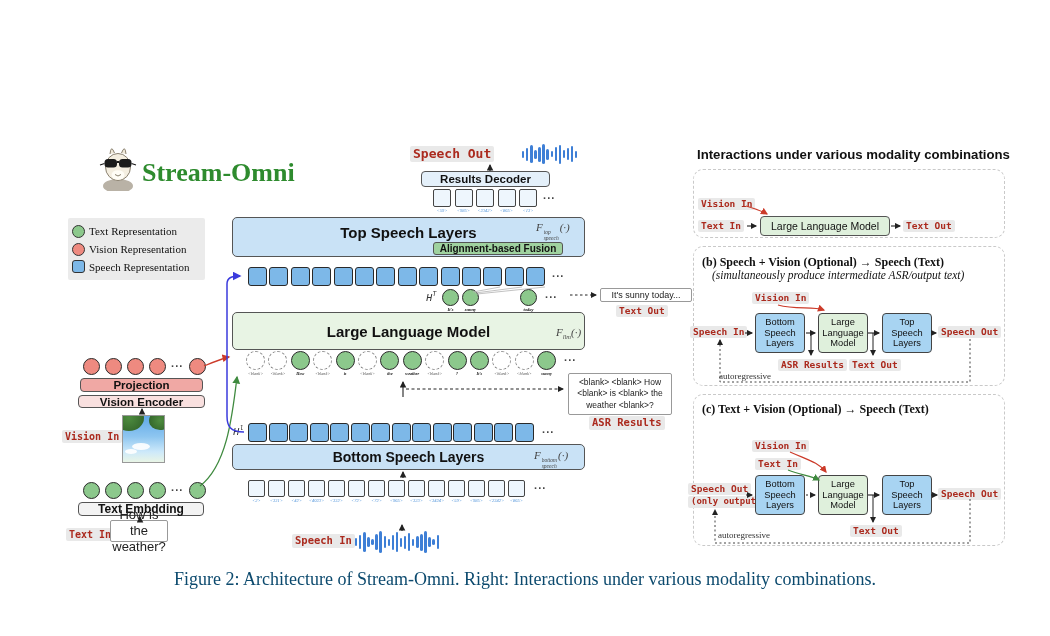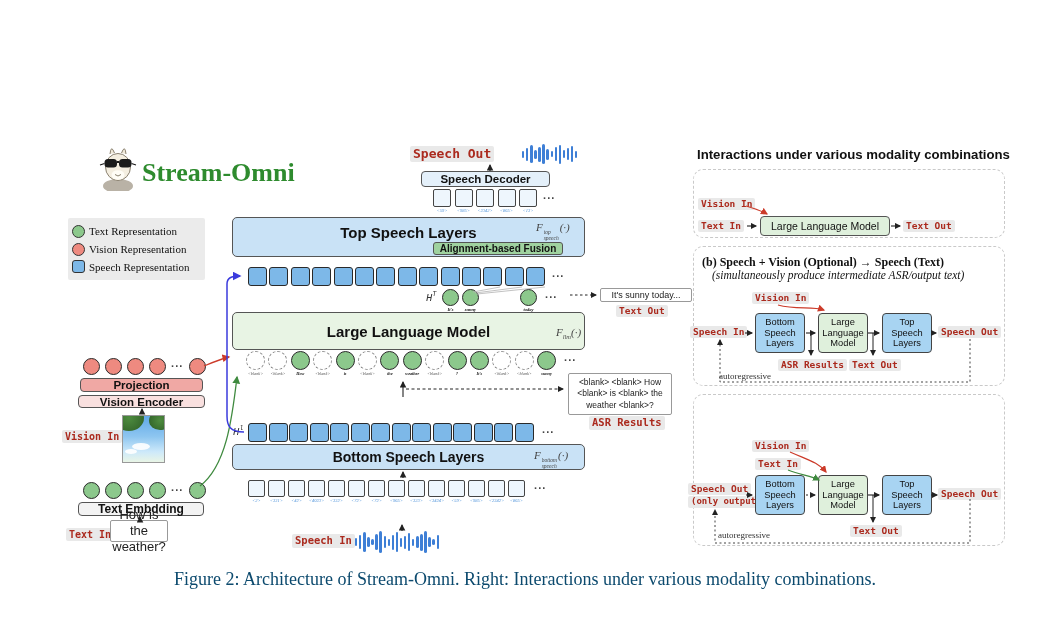--- a/index.html
+++ b/index.html
@@ -103,21 +103,21 @@
       <i style="height: 20px;"></i>
       <i style="height: 11px;"></i>
       <i style="height: 6px;"></i>
       <i style="height: 14px;"></i>
       <i style="height: 19px;"></i>
       <i style="height: 8px;"></i>
       <i style="height: 12px;"></i>
       <i style="height: 16px;"></i>
       <i style="height: 7px;"></i>
     </div>
-  <div class="smbox" style="left:421px;top:171px;width:129px;height:16px;background:#e4f0fa;font-size:11.5px">Speech Decoder</div>
+  <div class="smbox" style="left:421px;top:171px;width:129px;height:16px;background:#e4f0fa;font-size:11.5px">Results Decoder</div>
   <div class="hrow" style="position:absolute;left:433px;top:189px;gap:3.5px">
 
   <div class="tokcol">
       <div class="wsq" style="width:18px;height:18px"></div>
       <div class="tlbl">&lt;59&gt;</div>
     </div>
       <div class="tokcol">
       <div class="wsq" style="width:18px;height:18px"></div>
       <div class="tlbl">&lt;985&gt;</div>
     </div>
@@ -414,20 +414,21 @@
   <div class="rl sm" style="left:690px;top:326px">Speech In</div>
   <div class="mbox bblue" style="left:755px;top:313px">Bottom Speech Layers</div>
   <div class="mbox bgreen" style="left:818px;top:313px">Large Language Model</div>
   <div class="mbox bblue" style="left:882px;top:313px">Top Speech Layers</div>
   <div class="rl sm" style="left:938px;top:326px">Speech Out</div>
   <div class="rl sm" style="left:778px;top:359px">ASR Results</div>
   <div class="rl sm" style="left:849px;top:359px">Text Out</div>
   <div class="autoreg" style="left:719px;top:371px">autoregressive</div>
 
   <div class="panel" style="left:693px;top:394px;width:312px;height:152px"></div>
+  <div class="ptitle" style="left:702px;top:402px">(c) Text + Vision (Optional) → Speech (Text)</div>
   <div class="rl sm" style="left:752px;top:440px">Vision In</div>
   <div class="rl sm" style="left:755px;top:458px">Text In</div>
   <div class="rl sm" style="left:688px;top:483px">Speech Out</div>
   <div class="rl xs" style="left:688px;top:496px">(only output)</div>
   <div class="mbox bblue" style="left:755px;top:475px">Bottom Speech Layers</div>
   <div class="mbox bgreen" style="left:818px;top:475px">Large Language Model</div>
   <div class="mbox bblue" style="left:882px;top:475px">Top Speech Layers</div>
   <div class="rl sm" style="left:938px;top:488px">Speech Out</div>
   <div class="rl sm" style="left:850px;top:525px">Text Out</div>
   <div class="autoreg" style="left:718px;top:530px">autoregressive</div>

